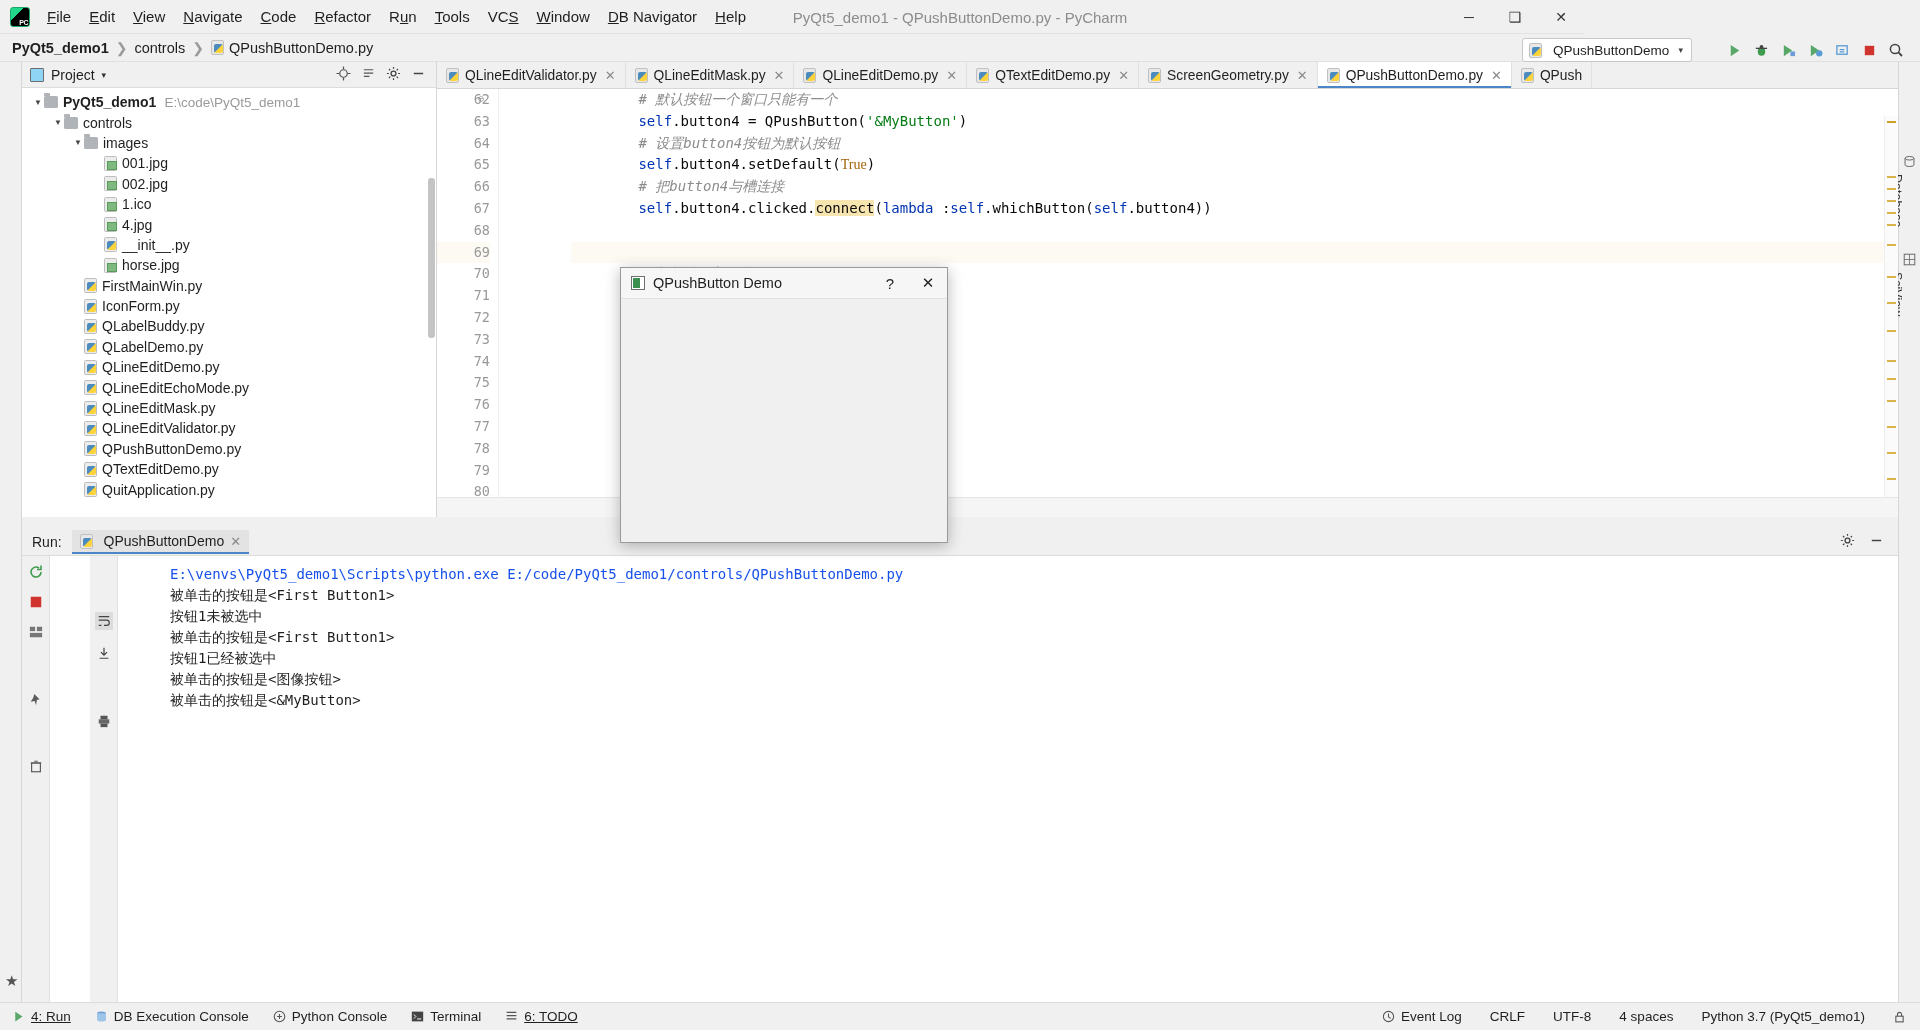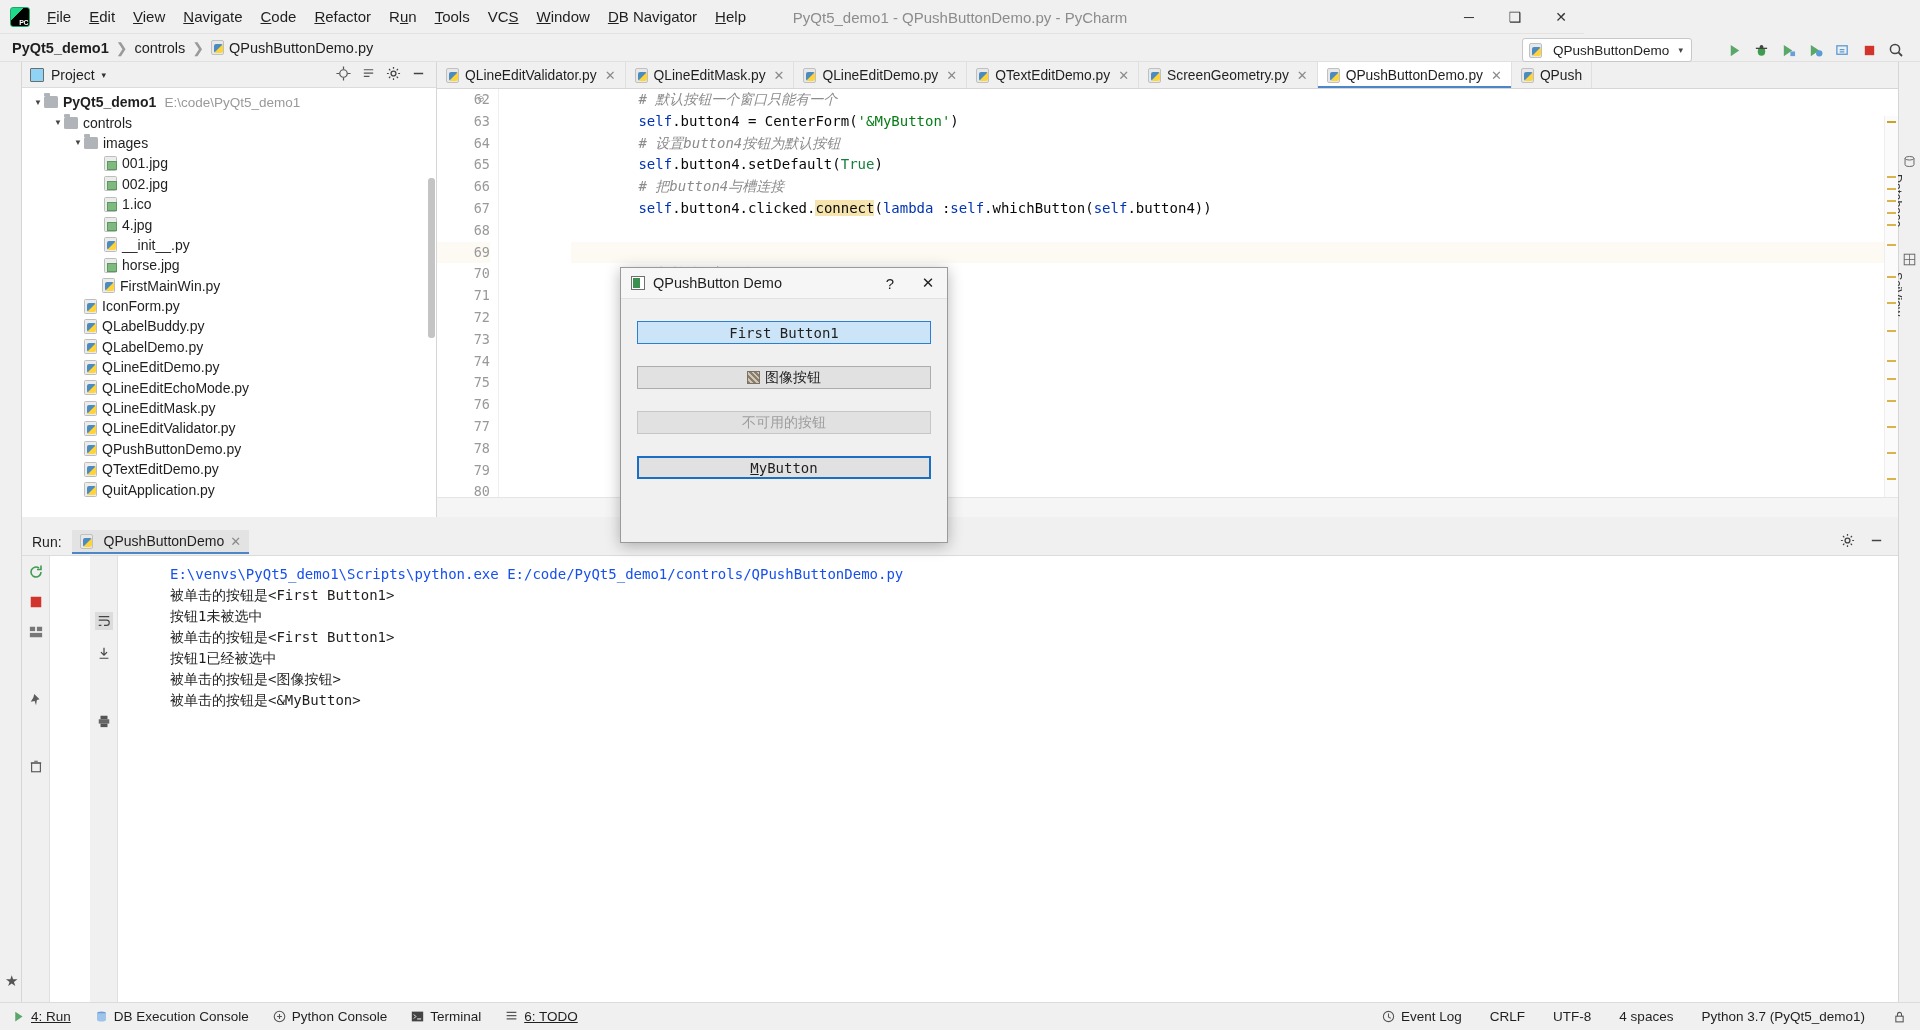--- a/index.html
+++ b/index.html
@@ -169,21 +169,21 @@
   .codelines {
     flex:1; font-family:"DejaVu Sans Mono", monospace; font-size:14px;
     color:#080808; padding-left:72px; position:relative;
   }
   .ln { height:21.8px; line-height:21.8px; white-space:pre; }
   .gl { height:21.8px; line-height:21.8px; }
   .hl-line { background:#fcfaf2; }
   .cmt { color:#8c8c8c; font-style:italic; }
   .kw  { color:#0033b3; }
   .str { color:#067d17; }
-  .num { color:#15803d; }
+  .num { color:#a16207;font-family:Liberation Serif, serif; }
   .mark{ background:#f7e5b0; }
   .breadcrumb-bottom {
     position:absolute; left:0; right:0; bottom:0; height:20px; background:#f5f5f5;
     border-top:1px solid #e5e5e5; display:flex; align-items:center; padding-left:70px;
     font-size:13px; color:#4a4a4a; gap:5px;
   }
   
   .markers {
     position:absolute; right:0; top:27px; bottom:0; width:14px; background:#fbfbfb;
     border-left:1px solid #eee;
@@ -462,21 +462,21 @@
         <div class="node" style="padding-left: 70px;">
           <span class="arrow"></span>
           <span class="fileico py"></span>
           <span class="node-name">__init__.py</span>
         </div>
         <div class="node" style="padding-left: 70px;">
           <span class="arrow"></span>
           <span class="fileico img"></span>
           <span class="node-name">horse.jpg</span>
         </div>
-        <div class="node" style="padding-left: 68px;">
+        <div class="node" style="padding-left: 50px;">
           <span class="arrow"></span>
           <span class="fileico py"></span>
           <span class="node-name">FirstMainWin.py</span>
         </div>
         <div class="node" style="padding-left: 50px;">
           <span class="arrow"></span>
           <span class="fileico py"></span>
           <span class="node-name">IconForm.py</span>
         </div>
         <div class="node" style="padding-left: 50px;">
@@ -584,21 +584,21 @@
           <div class="gl">77</div>
           <div class="gl">78</div>
           <div class="gl">79</div>
           <div class="gl">80</div>
           <div class="gl">81</div>
           <span style="position: absolute; right: 14px; color: rgb(153, 153, 153); font-size: 10px; top: 4px;">⊖</span>
           <span style="position: absolute; right: 14px; color: rgb(153, 153, 153); font-size: 10px; top: 418.2px;">⊖</span>
         </div>
       <div class="codelines" id="code-root">
           <div class="ln"><span class="cmt">        # 默认按钮一个窗口只能有一个</span></div>
-          <div class="ln"><span>        </span><span class="kw">self</span><span>.button4 = CenterForm(</span><span class="str">'&amp;MyButton'</span><span>)</span></div>
+          <div class="ln"><span>        </span><span class="kw">self</span><span>.button4 = QPushButton(</span><span class="str">'&amp;MyButton'</span><span>)</span></div>
           <div class="ln"><span class="cmt">        # 设置button4按钮为默认按钮</span></div>
           <div class="ln"><span>        </span><span class="kw">self</span><span>.button4.setDefault(</span><span class="num">True</span><span>)</span></div>
           <div class="ln"><span class="cmt">        # 把button4与槽连接</span></div>
           <div class="ln"><span>        </span><span class="kw">self</span><span>.button4.clicked.</span><span class="mark">connect</span><span>(</span><span class="kw">lambda </span><span>:</span><span class="kw">self</span><span>.whichButton(</span><span class="kw">self</span><span>.button4))</span></div>
           <div class="ln">&nbsp;</div>
           <div class="ln hl-line">&nbsp;</div>
           <div class="ln"><span class="cmt">        # 把控件添加到布局里</span></div>
           <div class="ln"><span>        layout</span></div>
           <div class="ln"><span>        layout</span></div>
           <div class="ln"><span>        layout</span></div>
@@ -724,35 +724,20 @@
 
   <div class="qdialog">
     <div class="qd-title">
       <span class="qd-ico"></span>
       <span class="qd-name">QPushButton Demo</span>
       <div class="qd-btns">
         <span class="qd-btn">?</span>
         <span class="qd-btn x">✕</span>
       </div>
     </div>
-    <div class="qd-body" id="dialog-root">
-        <div class="qbtn primary">
-          <span>First Button1</span>
-        </div>
-        <div class="qbtn withimg">
-          <span class="qimg"></span>
-          <span>图像按钮</span>
-        </div>
-        <div class="qbtn disabled">
-          <span>不可用的按钮</span>
-        </div>
-        <div class="qbtn default">
-          <span><span class="mnem">M</span>yButton</span>
-        </div>
-      </div>
   </div>
 
   <div class="statusbar">
     <span class="sb-item active">
       <svg width="13" height="13" viewBox="0 0 16 16">
           <path d="M4 2 L13 8 L4 14 Z" fill="#59a869"></path>
         </svg>
       <span style="text-decoration:underline;">4: Run</span>
     </span>
     <span class="sb-item">

